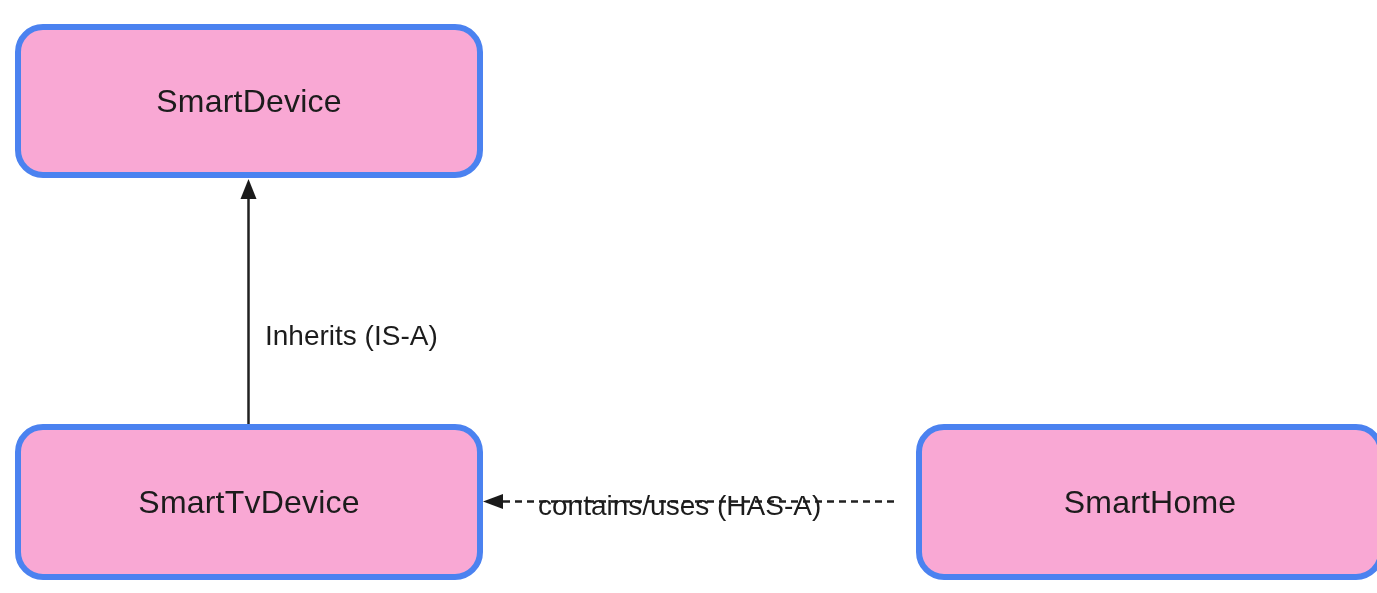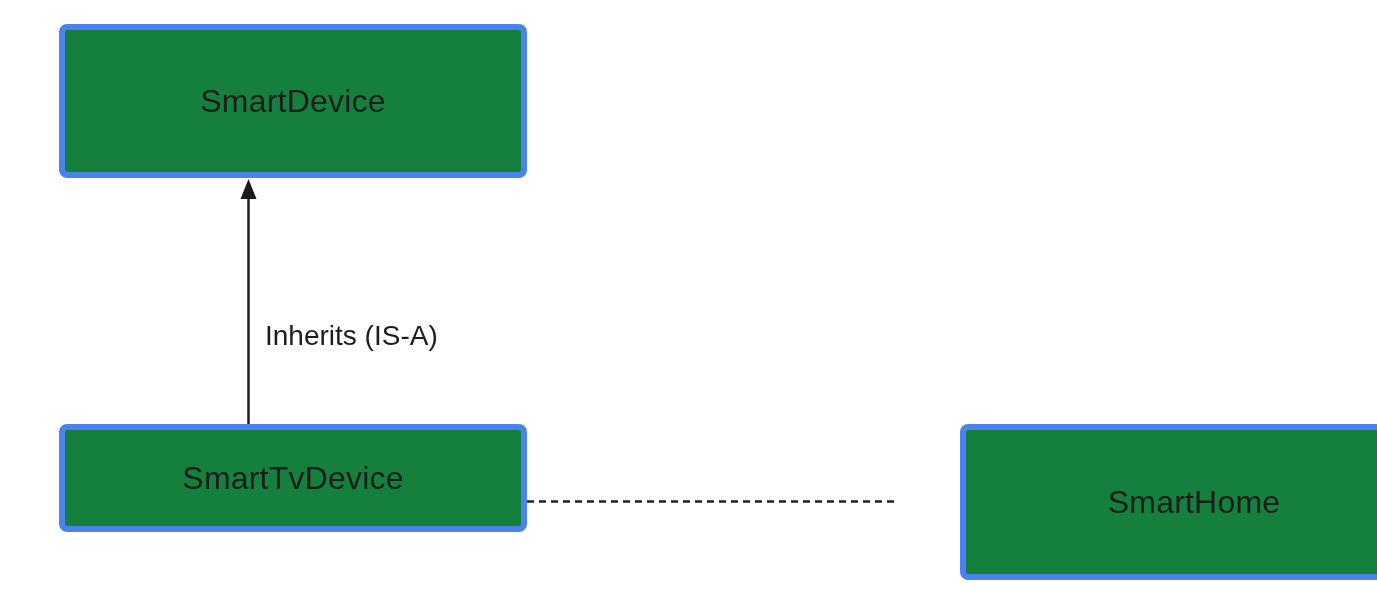--- a/index.html
+++ b/index.html
@@ -18,36 +18,35 @@
   .edges {
     position: absolute;
     left: 0;
     top: 0;
     pointer-events: none;
   }
   .node {
     position: absolute;
     box-sizing: border-box;
     border: 6px solid var(--accent, #4b82f0);
-    border-radius: 8px;
-    background: #15803d;
+    border-radius: 28px;
+    background: #f9a8d4;
     display: flex;
     align-items: center;
     justify-content: center;
-    margin-left: 44px;
   }
   .node span {
     font-size: 32px;
     font-weight: 500;
     letter-spacing: 0.2px;
     color: var(--text, #1c1c1c);
     white-space: nowrap;
   }
   .node-smart-device    { left: 15px;  top: 24px;  width: 468px; height: 154px; }
-  .node-smart-tv-device { left: 15px;  top: 424px; width: 468px; height: 108px; }
+  .node-smart-tv-device { left: 15px;  top: 424px; width: 468px; height: 156px; }
   .node-smart-home      { left: 916px; top: 424px; width: 468px; height: 156px; }
   .edge-label {
     position: absolute;
     font-size: 28px;
     color: var(--text, #1c1c1c);
     white-space: nowrap;
     margin-top: 36px;
   }
   .label-inherits { left: 265px; top: 284px; }
   .label-has-a    { left: 538px; top: 454px; }
@@ -77,14 +76,15 @@
   <div class="node node-smart-tv-device">
     <span>SmartTvDevice</span>
   </div>
 
   <div class="node node-smart-home">
     <span>SmartHome</span>
   </div>
 
   <div class="edge-label label-inherits">Inherits (IS-A)</div>
 
+  <div class="edge-label label-has-a">contains/uses (HAS-A)</div>
 
 </div>
 
 </body></html>

